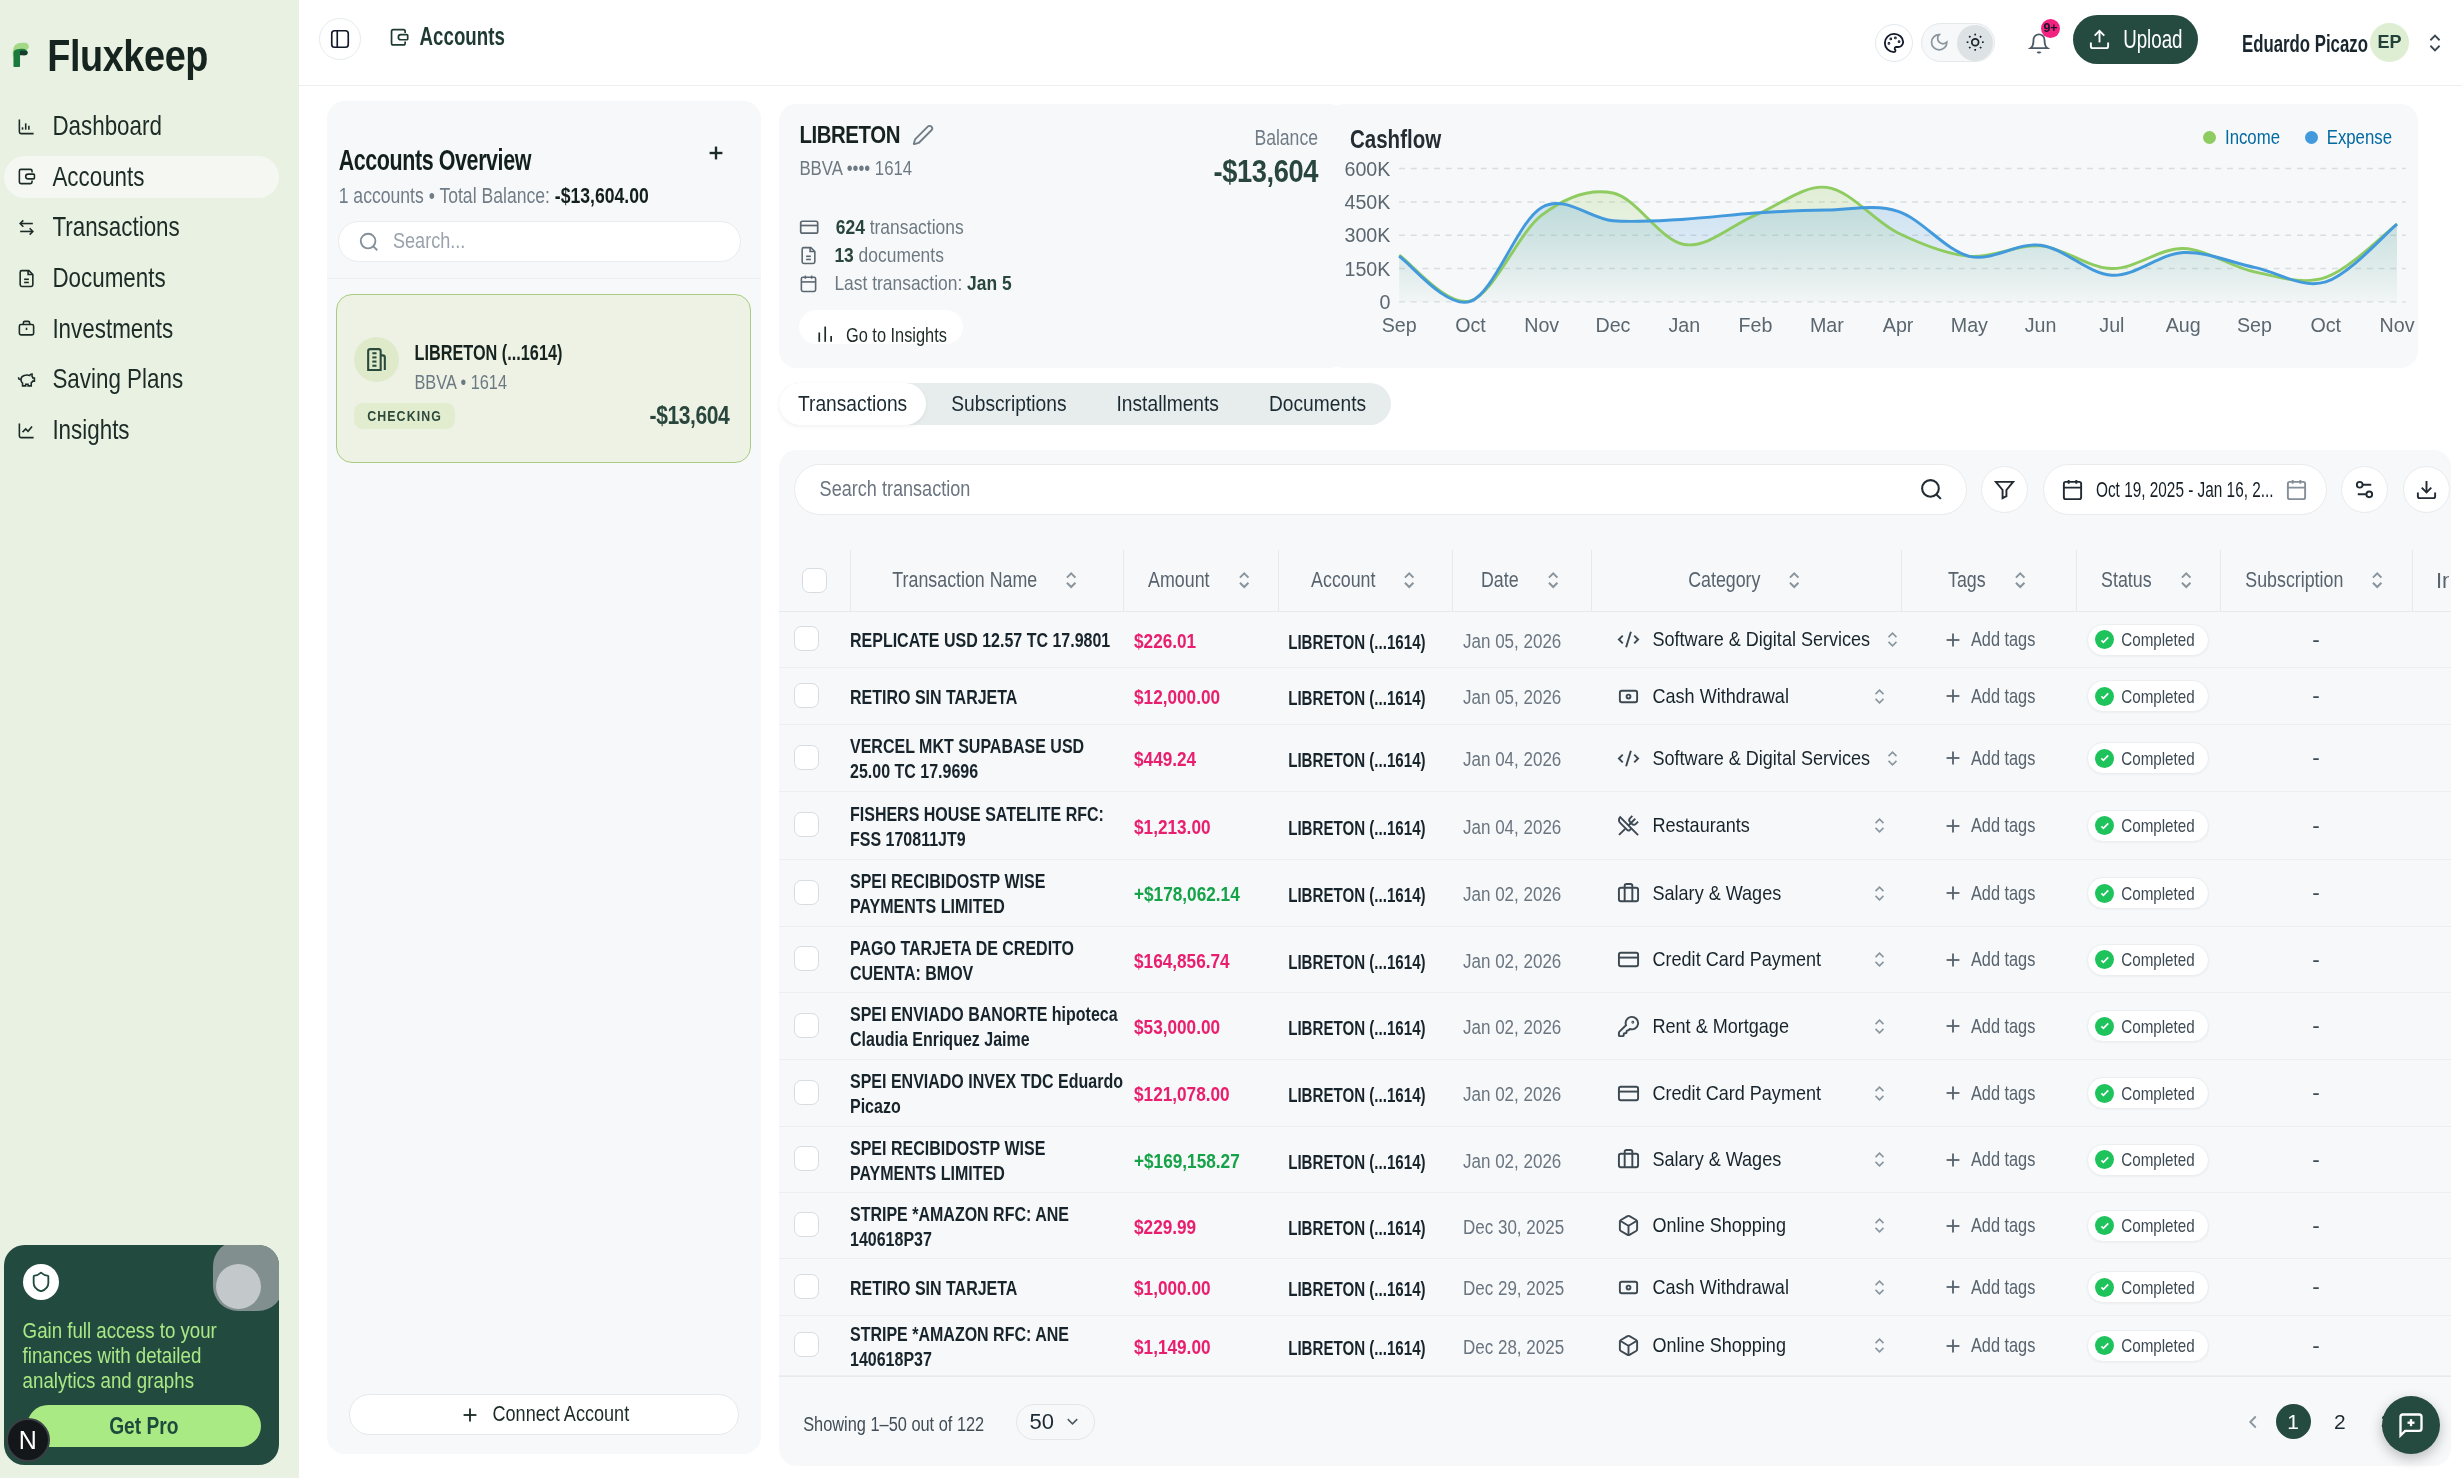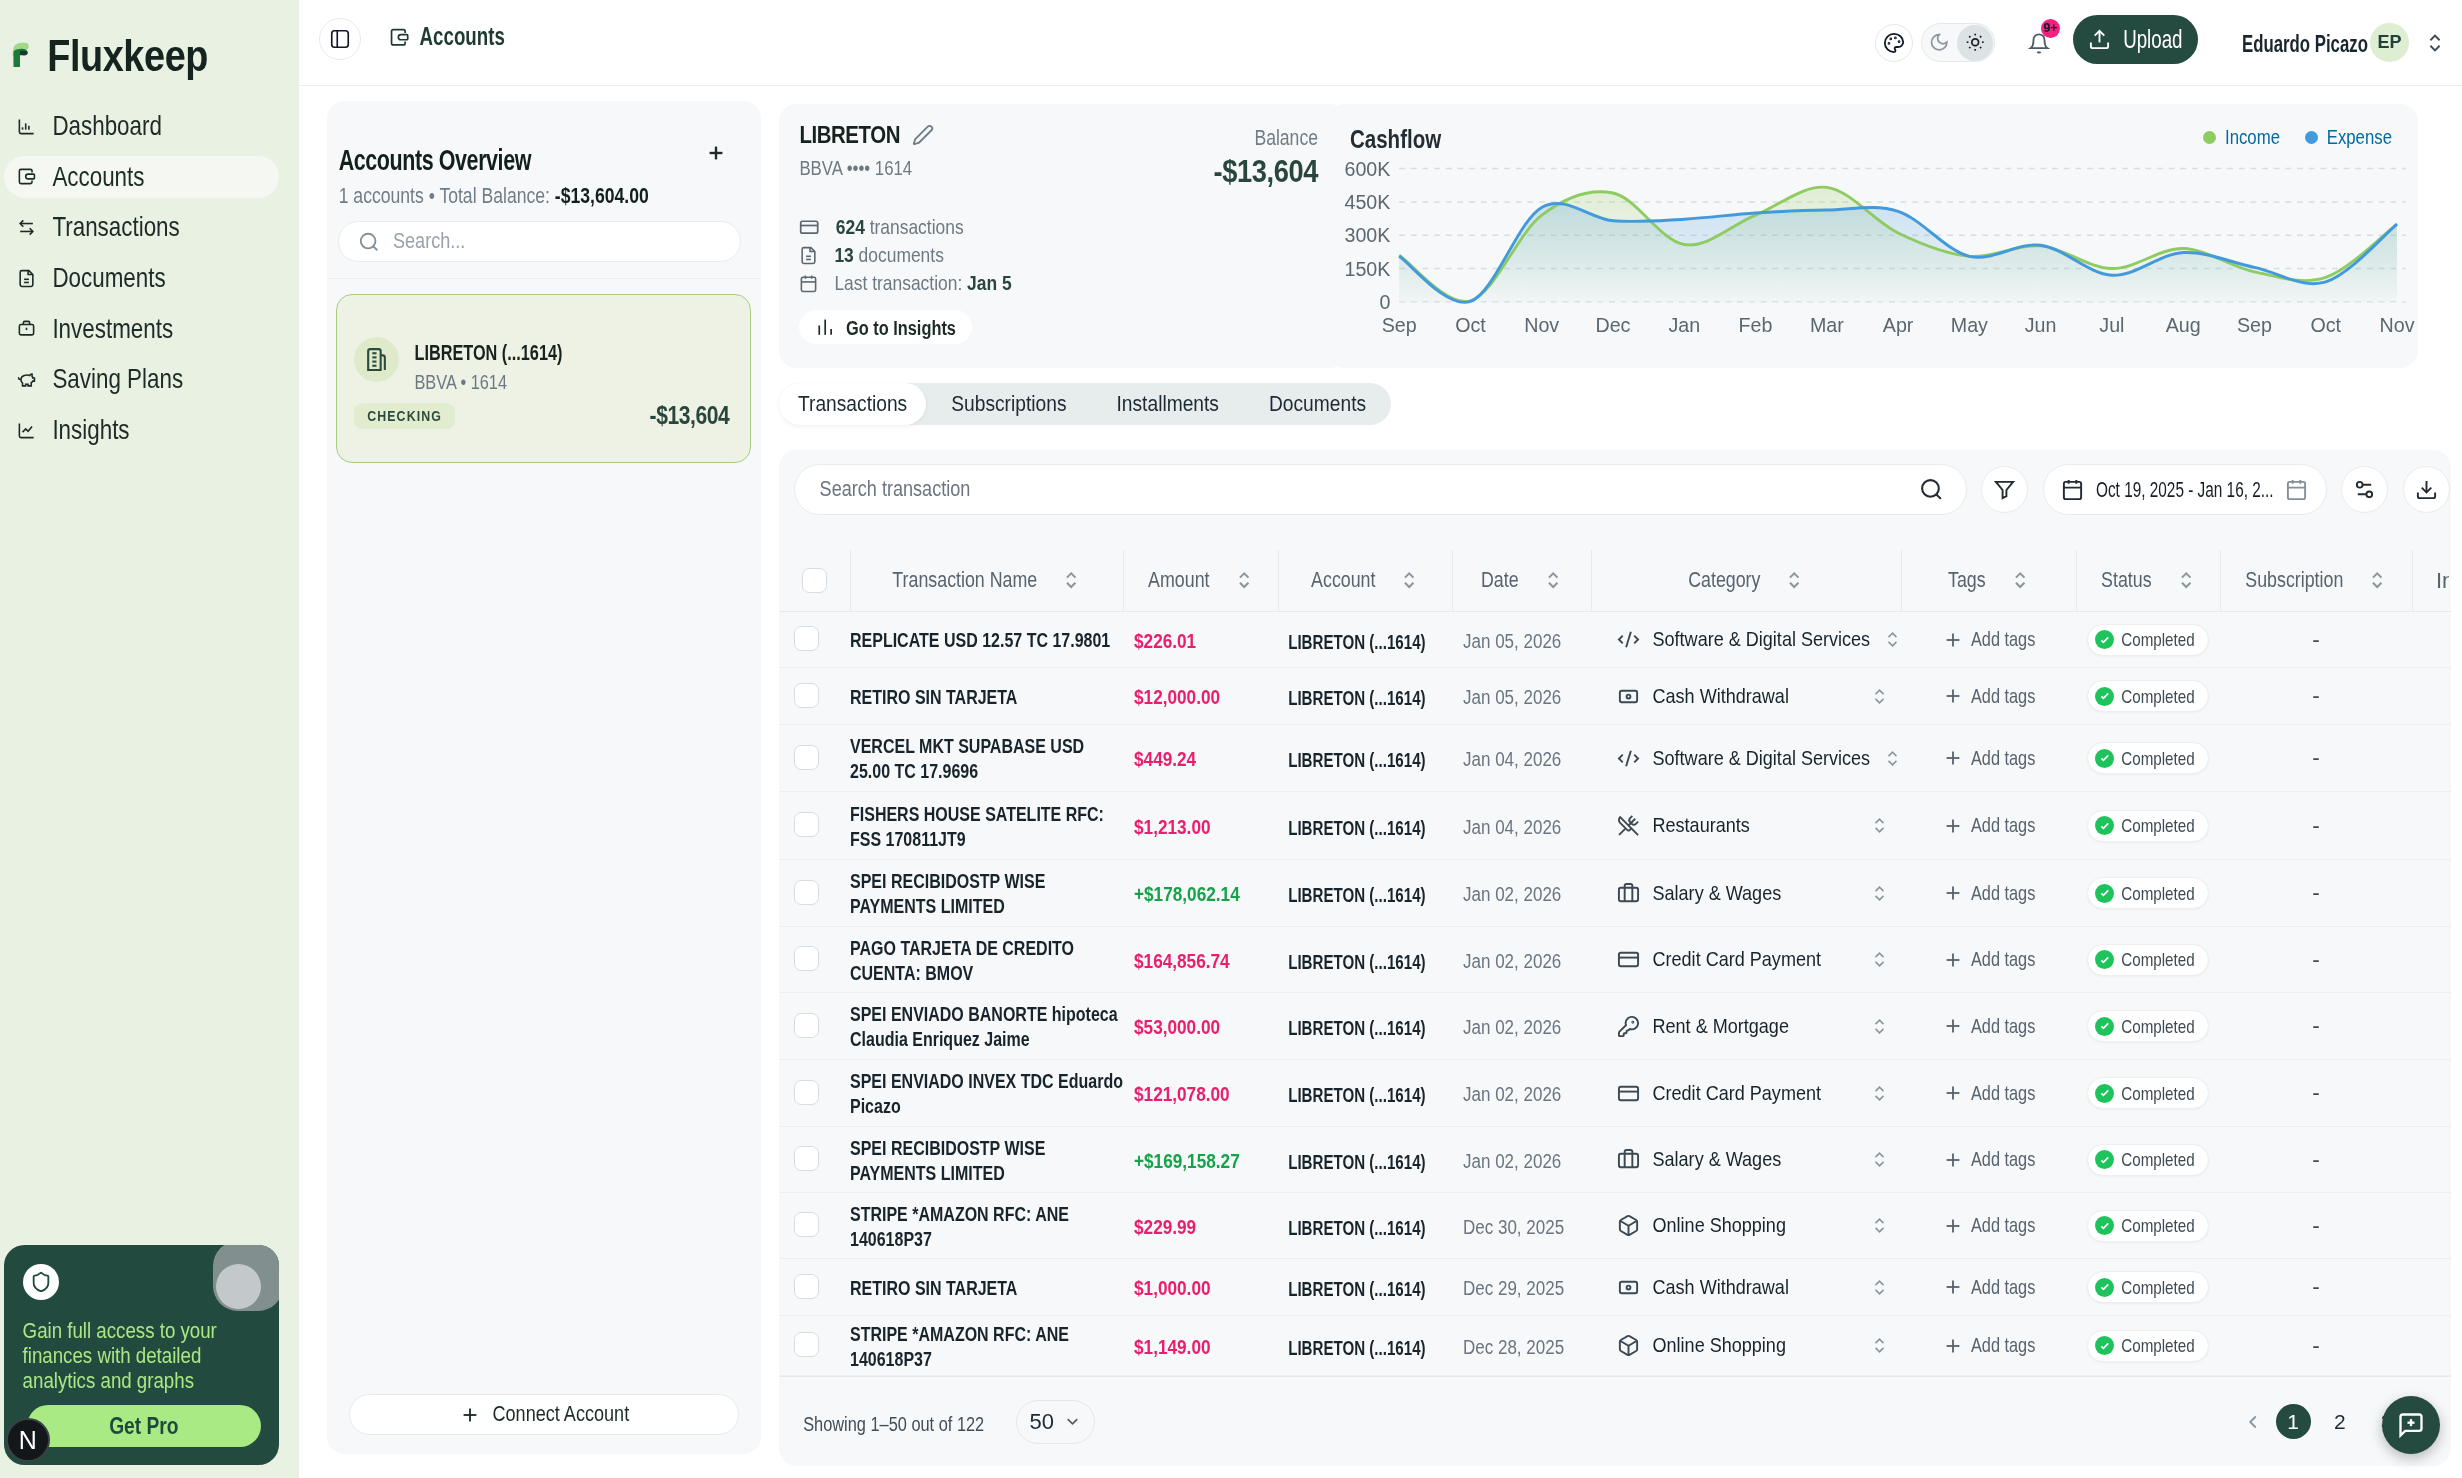--- a/index.html
+++ b/index.html
@@ -70,21 +70,21 @@
 
 
 .ac-row { display:flex; justify-content:space-between; padding:19.7px 29px 0 20.4px; }
 .ac-name { font-size:24px; font-weight:700; color:#15221e; display:flex; align-items:center; letter-spacing:-0.4px; }
 .ac-bank { font-size:21px; color:#6d7982; margin-top:8.7px; }
 .ac-ballabel { font-size:22px; color:#707c87; }
 .ac-bal { font-size:31px; font-weight:700; color:#29463c; margin-top:2.9px; letter-spacing:-0.4px; }
 .ac-stats { position:absolute; top:109px; left:20.4px; }
 .ac-stat { display:flex; align-items:center; gap:16px; font-size:21px; color:#6d7982; height:28px; }
 .ac-stat b { color:#29463c; font-weight:700; }
-.ac-btn { position:absolute; left:20.4px; top:206px; height:34px; padding:0 16px; background:#fff; border-radius:17px; display:flex; align-items:center; gap:10.2px; font-size:21px; font-weight:700; color:#1c2b26; }
+.ac-btn { position:absolute; left:20.4px; top:206px; height:34px; padding:0 16px; background:#fff; border-radius:17px; display:flex; align-items:flex-end; gap:10.2px; font-size:21px; font-weight:400; color:#1c2b26; }
 
 
 .ch-head { display:flex; justify-content:space-between; align-items:center; padding:19px 26px 0 23px; }
 .ch-title { font-size:25px; font-weight:600; color:#242d33; }
 .ch-legend { display:flex; align-items:center; font-size:21px; color:#0369a1; }
 .dot { width:13px; height:13px; border-radius:50%; display:inline-block; margin-right:8.7px; }
 .dot.g { background:#8ecb60; }
 .dot.b { background:#429add; }
 .ch-svg { position:absolute; left:0; top:44px; }
 
@@ -119,21 +119,21 @@
 .td-cat .chev { margin-left:auto; margin-right:11.7px; stroke:#8a959d; width:19px; height:19px; flex:none; }
 .td-tags { display:flex; align-items:center; justify-content:center; gap:7.3px; font-size:20.4px; color:#57636e; }
 .td-status { display:flex; justify-content:center; }
 .pill-completed { height:32px; background:#fff; border:0.7px solid #eceef0; box-shadow:0 0.7px 2.2px rgba(0,0,0,0.05); border-radius:16px; display:flex; align-items:center; gap:7.3px; padding:0 13px 0 6.6px; font-size:19px; color:#3e4a54; }
 .pc-dot { width:19px; height:19px; background:#1fc35c; border-radius:50%; display:flex; align-items:center; justify-content:center; }
 .td-sub { text-align:center; font-size:22.6px; color:#3e4a54; }
 
 
 .tfoot { position:absolute; left:0; right:0; bottom:0; height:90px; border-top:1.5px solid #e7eaec; display:flex; align-items:center; padding:0 22px; }
 .tf-info { font-size:21px; color:#414d57; margin-left:2.2px; }
-.tf-size { margin-left:32px; width:79px; height:44px; border:1.5px solid #e3e7ea; border-radius:22.6px; background:#f7f8f9; display:flex; align-items:center; justify-content:center; gap:8.7px; font-size:22px; color:#1c2a33; }
+.tf-size { margin-left:32px; width:79px; height:36px; border:1.5px solid #e3e7ea; border-radius:22.6px; background:#f7f8f9; display:flex; align-items:center; justify-content:center; gap:8.7px; font-size:22px; color:#1c2a33; }
 .tf-pages { margin-left:auto; margin-right:25px; display:flex; align-items:center; gap:11.7px; }
 .pg { width:35px; height:35px; border-radius:50%; display:flex; align-items:center; justify-content:center; font-size:21px; color:#1c2a33; }
 .pg.active { background:#254a40; color:#fff; }
 .fab { position:absolute; left:2083px; top:1396px; width:58px; height:58px; background:#254a40; border-radius:50%; display:flex; align-items:center; justify-content:center; box-shadow:0 4.4px 13px rgba(0,0,0,0.25); }
 </style>
 </head>
 <body>
 <div class="sidebar">
   <div class="logo-row">
     <svg width="17.5" height="25" viewBox="0 0 24 34">

